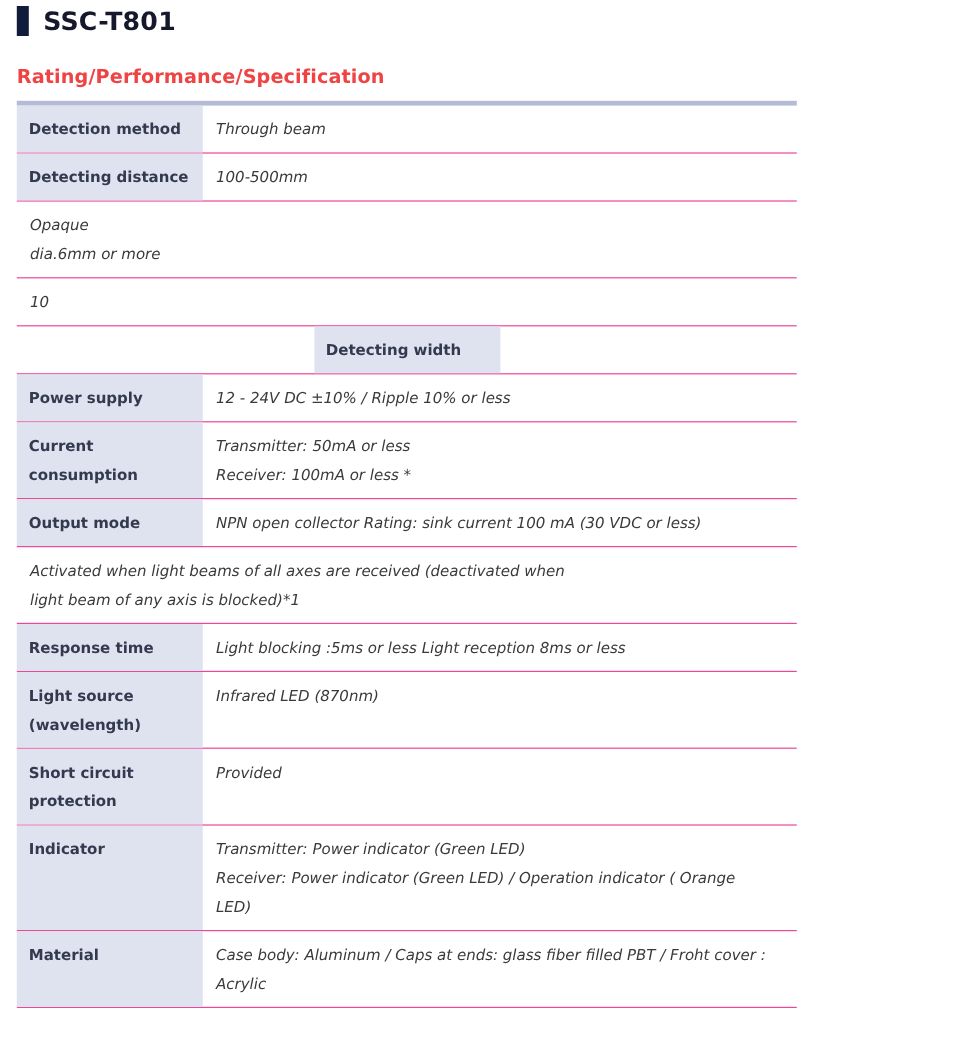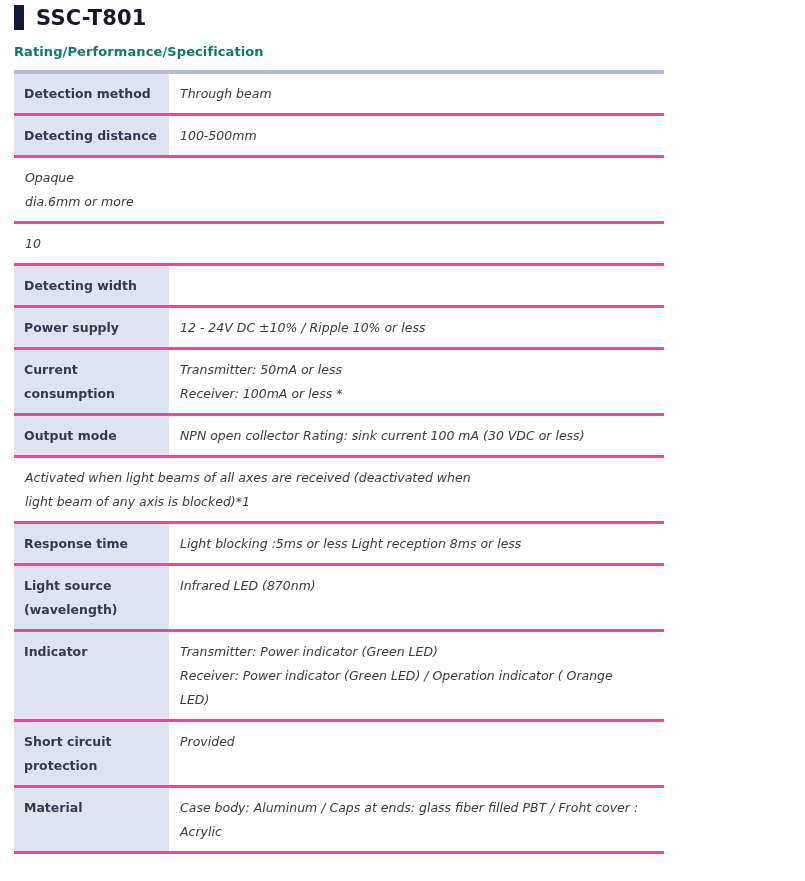--- a/index.html
+++ b/index.html
@@ -32,34 +32,35 @@
     margin-right: 12px;
   }
   .product-title {
     margin: 0;
     font-size: 21px;
     font-weight: bold;
     color: #15192b;
     letter-spacing: 0.2px;
   }
   .section-heading {
-    margin: 12px 0 11px 0;
-    font-size: 13px;
+    margin: 22px 0 11px 0;
+    font-size: 16px;
     font-weight: bold;
-    color: #0f766e;
+    color: #ef4444;
     letter-spacing: 0.1px;
   }
   .spec-table {
     width: 650px;
     border-top: 4px solid #b4bbd7;
   }
   .spec-row {
     display: flex;
-    border-bottom: 3px solid #ec4899;
+    border-bottom: 1px solid #ec4899;
     align-items: stretch;
+    justify-content: center;
   }
   .spec-label {
     width: 155px;
     min-width: 155px;
     box-sizing: border-box;
     background: #dfe2ef;
     color: #333a4f;
     font-weight: bold;
     font-size: 12.5px;
     line-height: 24px;
@@ -141,30 +142,30 @@
     <div class="spec-value">Light blocking :5ms or less Light reception 8ms or less</div>
   </div>
 
   <div class="spec-row">
     <div class="spec-label">Light source
 (wavelength)</div>
     <div class="spec-value">Infrared LED (870nm)</div>
   </div>
 
   <div class="spec-row">
+    <div class="spec-label">Short circuit
+protection</div>
+    <div class="spec-value">Provided</div>
+  </div>
+
+  <div class="spec-row">
     <div class="spec-label">Indicator</div>
     <div class="spec-value">Transmitter: Power indicator (Green LED)
 Receiver: Power indicator (Green LED) / Operation indicator ( Orange
 LED)</div>
-  </div>
-
-  <div class="spec-row">
-    <div class="spec-label">Short circuit
-protection</div>
-    <div class="spec-value">Provided</div>
   </div>
 
   <div class="spec-row">
     <div class="spec-label">Material</div>
     <div class="spec-value">Case body: Aluminum / Caps at ends: glass fiber filled PBT / Froht cover :
 Acrylic</div>
   </div>
 </div>
 
 </div>

